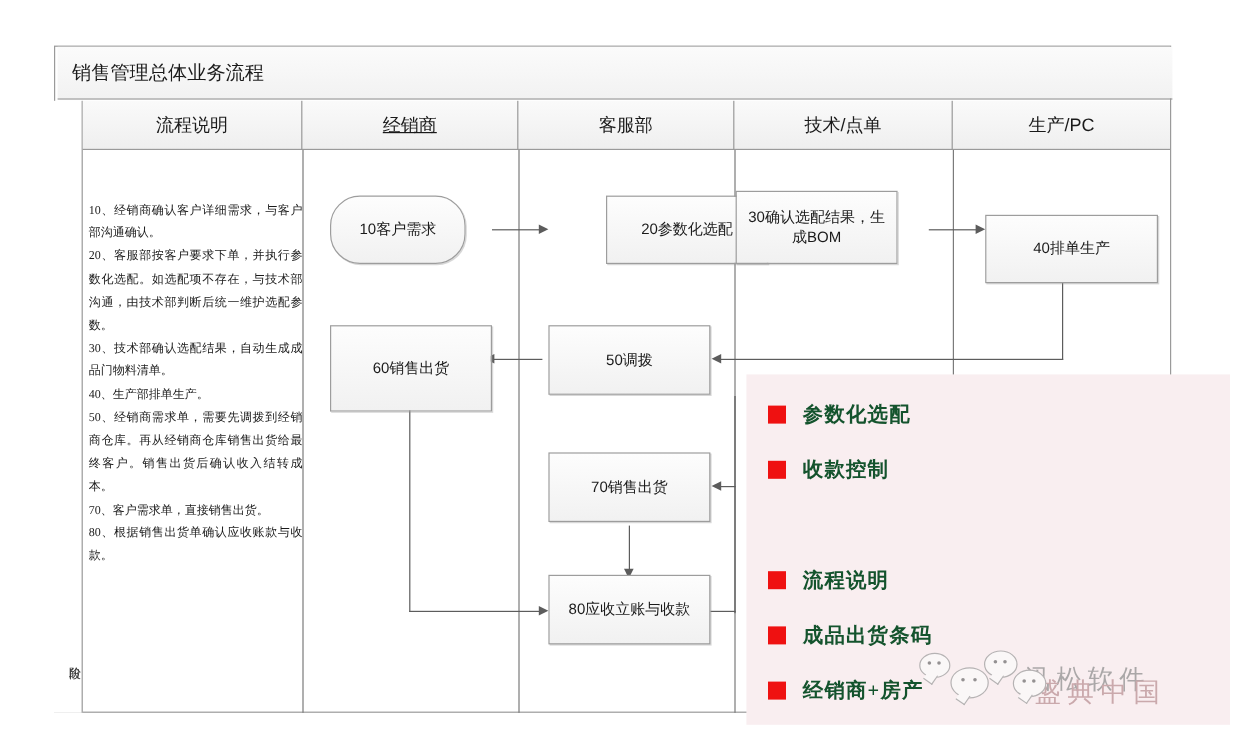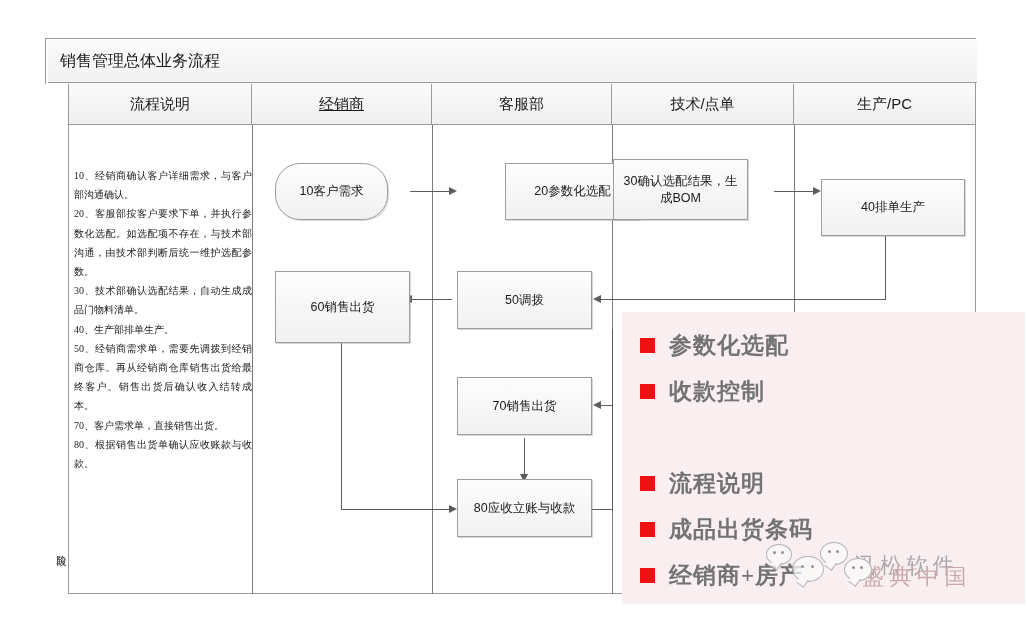--- a/index.html
+++ b/index.html
@@ -92,21 +92,21 @@
     background:#f9eef0;
   }
   .red-item{
     position:absolute;left:18px;height:34px;
     display:flex;align-items:center;
   }
   .red-bullet{
     width:15px;height:15px;background:#ef1111;margin-right:14px;flex:none;
   }
   .red-text{
-    font-size:23px;color:#737373;font-weight:bold;
+    font-size:17px;color:#14532d;font-weight:bold;
     font-family:"Liberation Serif","DejaVu Serif",serif;
     letter-spacing:1px;white-space:nowrap;
   }
 
   
   .watermark{
     position:absolute;left:836px;top:546px;width:180px;height:56px;
     pointer-events:none;opacity:.72;
   }
   .wm-text{

